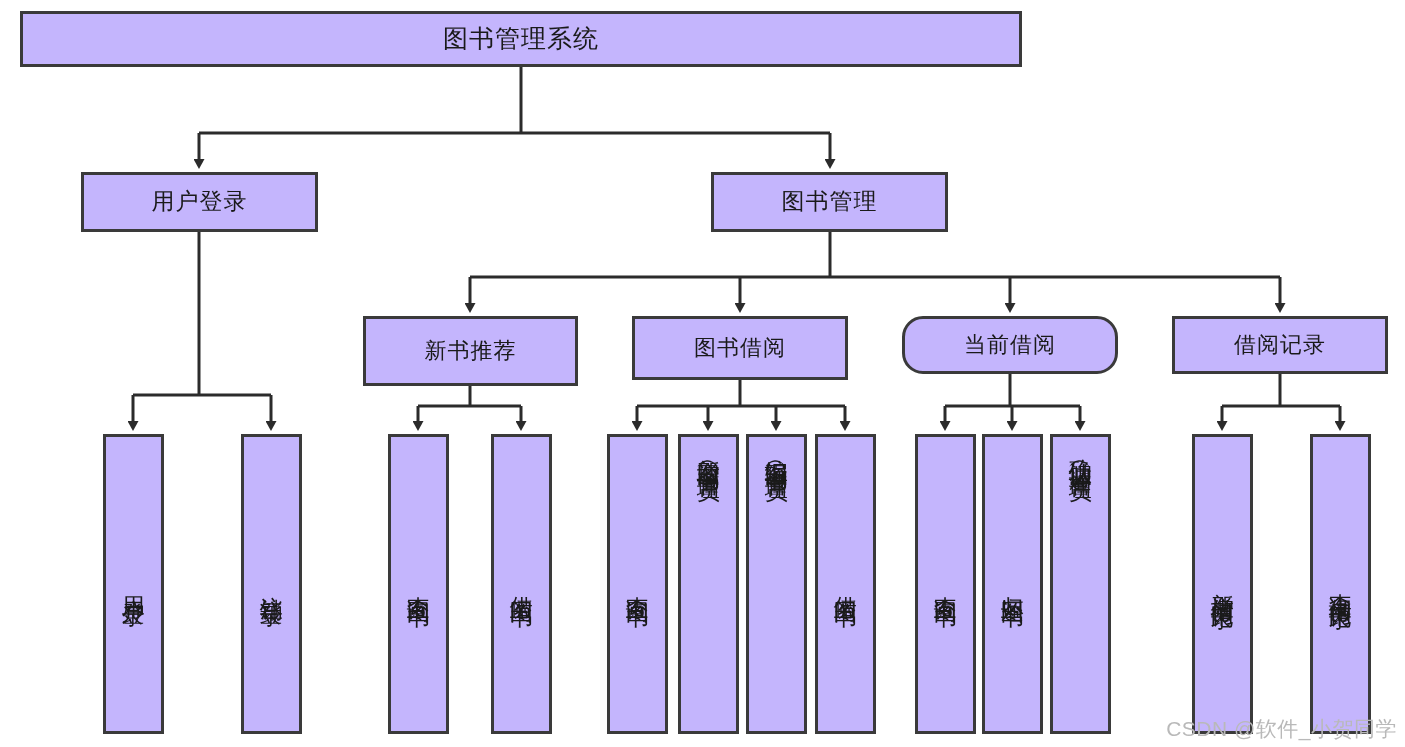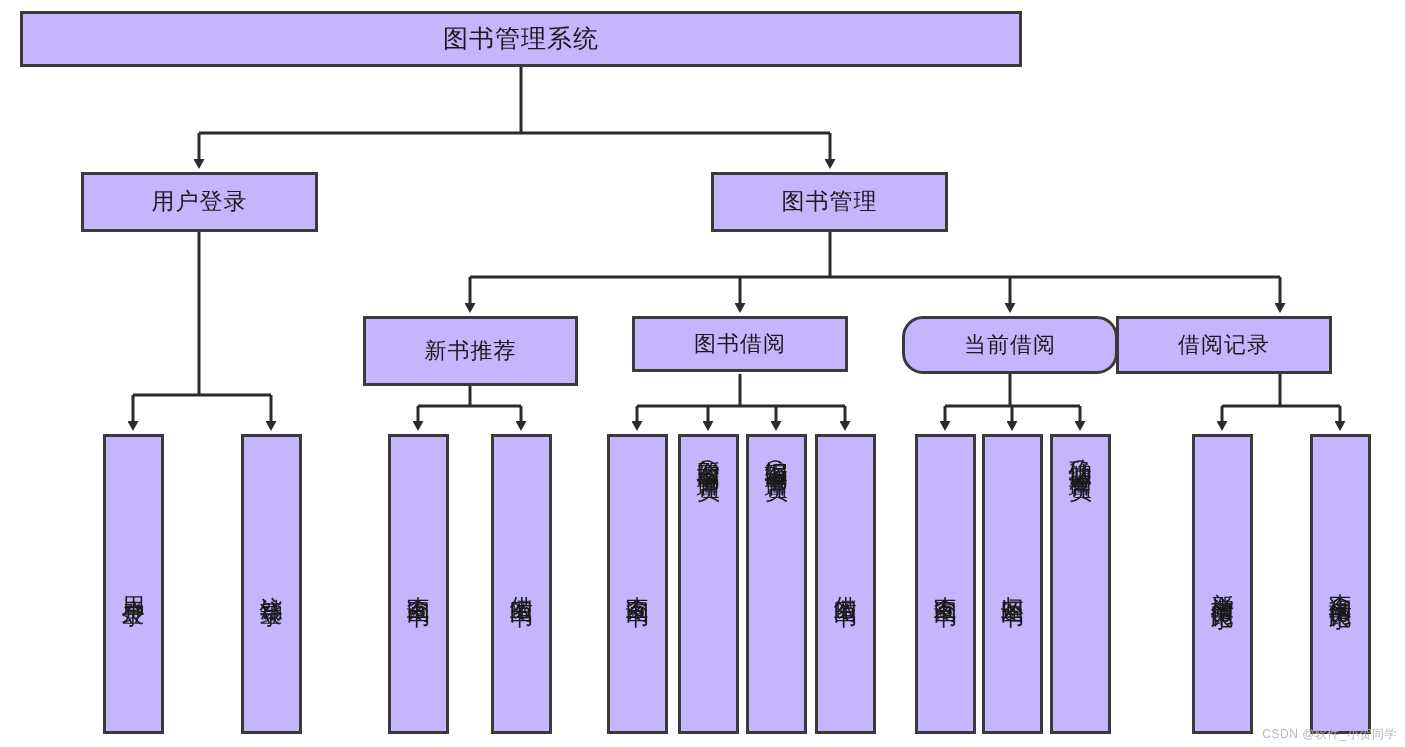--- a/index.html
+++ b/index.html
@@ -62,21 +62,21 @@
     letter-spacing: 3px;
     white-space: nowrap;
   }
   .node.leaf.tall .label {
     align-self: flex-start;
   }
   .watermark {
     position: absolute;
     right: 8px;
     bottom: 4px;
-    font-size: 12px;
+    font-size: 21px;
     color: #b9b9b9;
     letter-spacing: 0.5px;
     z-index: 5;
     white-space: nowrap;
     user-select: none;
   }
 </style>
 </head>
 <body>
 
@@ -139,27 +139,27 @@
   <div class="node h-mid" style="left:81px; top:172px; width:237px; height:60px;">
     <span class="label">用户登录</span>
   </div>
   <div class="node h-mid" style="left:711px; top:172px; width:237px; height:60px;">
     <span class="label">图书管理</span>
   </div>
 
   <div class="node h-sub" style="left:363px; top:316px; width:215px; height:70px;">
     <span class="label">新书推荐</span>
   </div>
-  <div class="node h-sub" style="left:632px; top:316px; width:216px; height:56px;">
+  <div class="node h-sub" style="left:632px; top:316px; width:216px; height:64px;">
     <span class="label">图书借阅</span>
   </div>
   <div class="node h-sub" style="left:902px; top:316px; width:216px; height:58px;border-radius:21px;">
     <span class="label">当前借阅</span>
   </div>
-  <div class="node h-sub" style="left:1116px; top:316px; width:216px; height:58px;">
+  <div class="node h-sub" style="left:1172px; top:316px; width:216px; height:58px;">
     <span class="label">借阅记录</span>
   </div>
 
   <div class="node leaf" style="left:103px; top:434px; width:61px; height:300px;">
     <span class="label">用户登录</span>
   </div>
   <div class="node leaf" style="left:241px; top:434px; width:61px; height:300px;">
     <span class="label">注销登录</span>
   </div>
 

